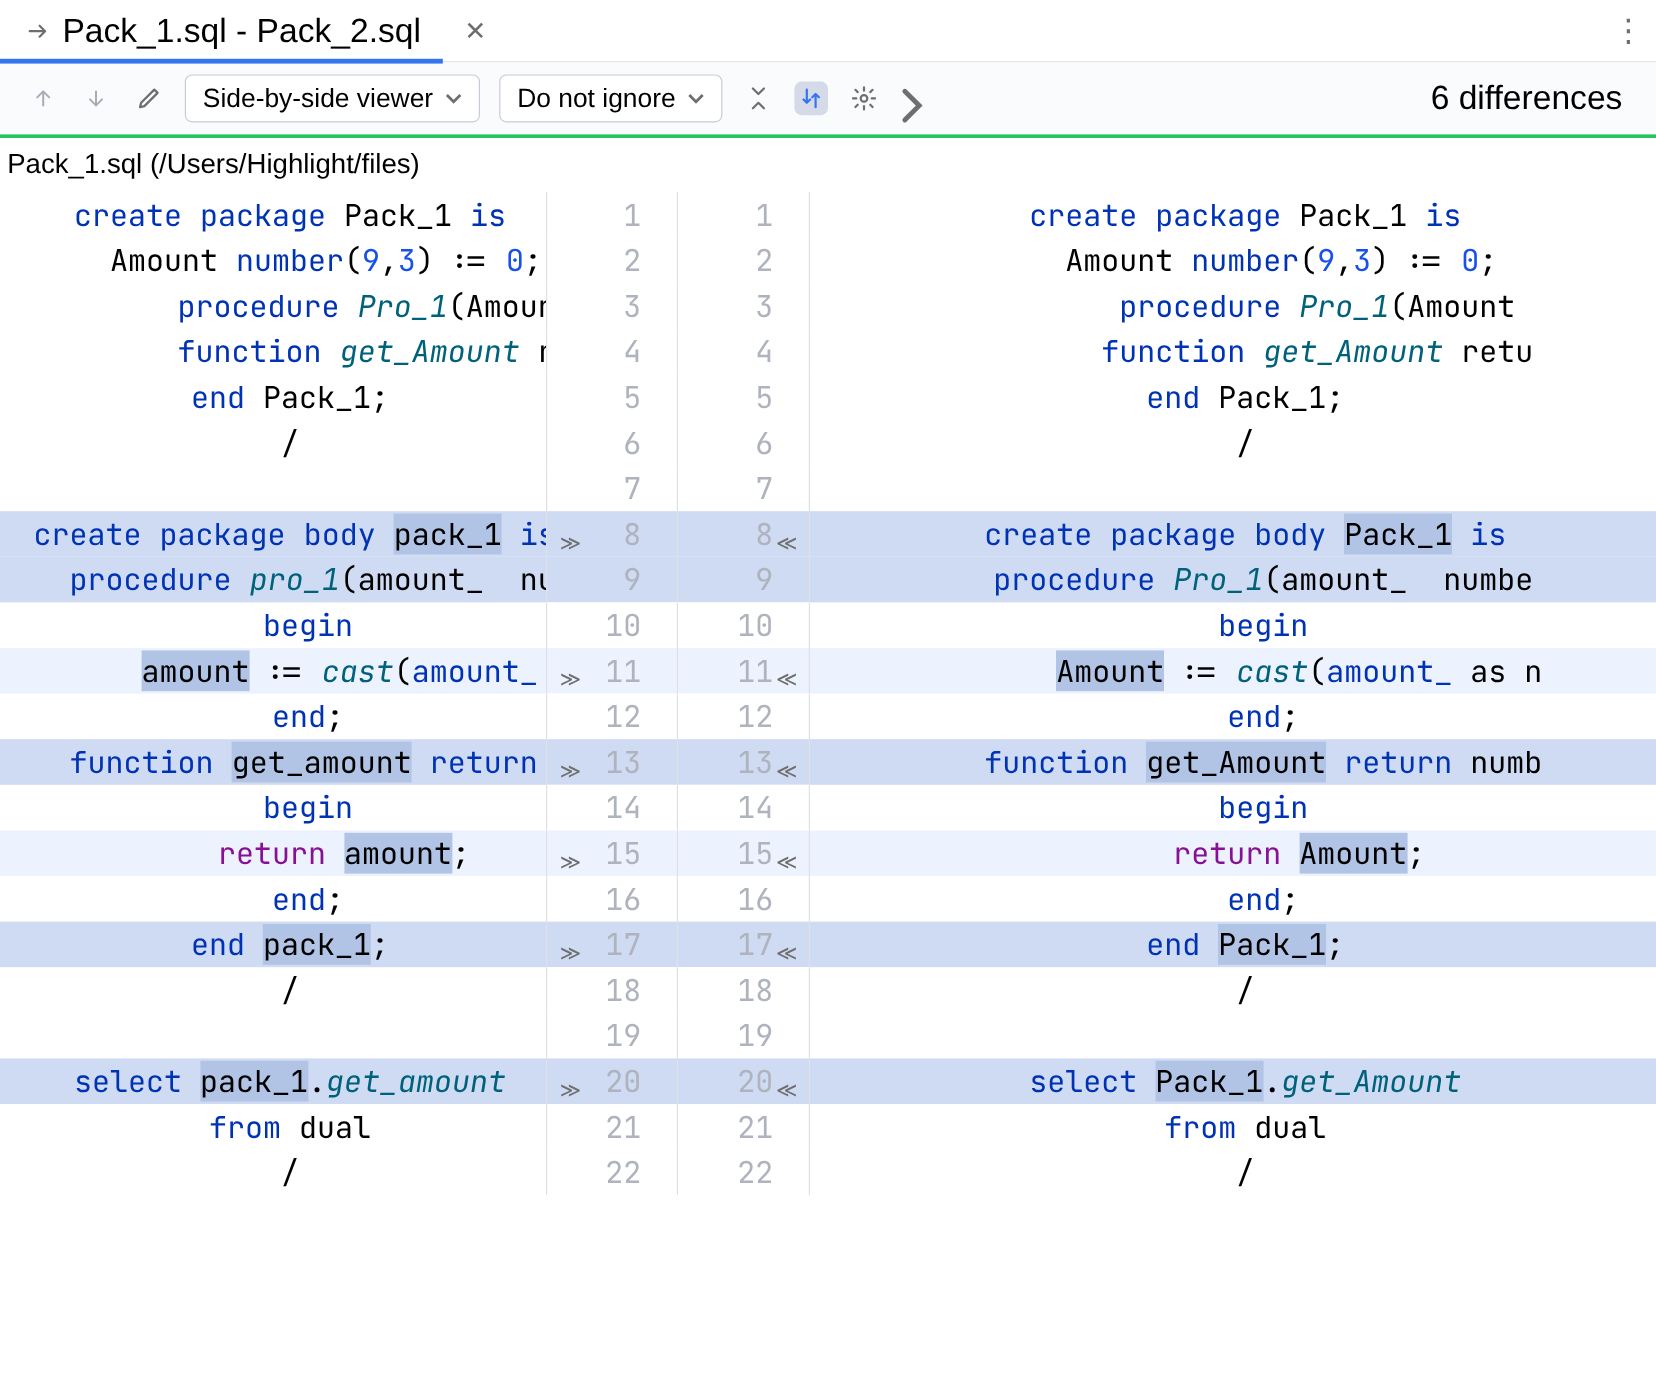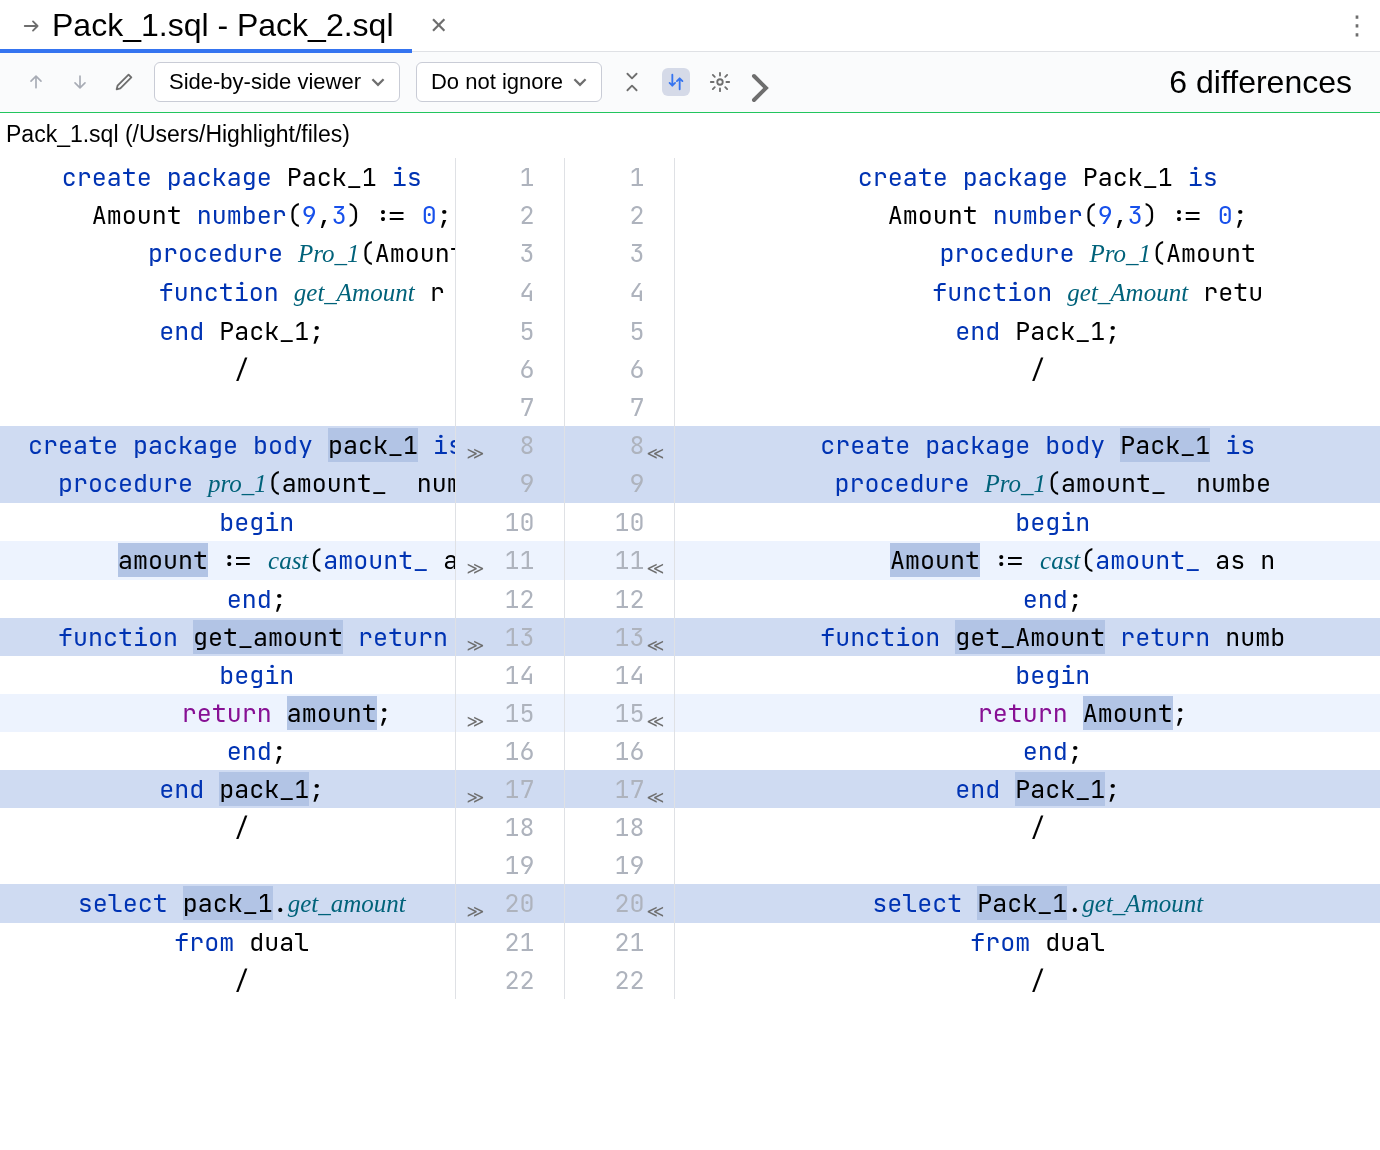--- a/index.html
+++ b/index.html
@@ -3,52 +3,52 @@
 <meta charset="utf-8">
 <style>
 * { margin:0; padding:0; box-sizing:border-box; }
 body { width:1380px; height:1150px; background:#fff; font-family:-apple-system,"Segoe UI",Arial,sans-serif; font-size:24px; overflow:hidden; }
 .mono { font-family:"JetBrains Mono",Menlo,Consolas,monospace; }
 
 .tabs { display:flex; align-items:center; height:52px; border-bottom:1px solid #dfe1e5; }
 .tab { display:flex; align-items:center; gap:8px; padding:0 18px 0 22px; height:52px; position:relative; }
 .tab.active::after { content:""; position:absolute; left:0; right:0; bottom:-1px; height:4px; background:#3574f0; }
 .tab-icon { width:22px; height:22px; }
-.tab-title { font-size:32px; }
+.tab-title { font-size:28px; }
 .tab-close { color:#6e6e6e; font-size:22px; padding:0 18px; }
 .tabs-spacer { flex:1; }
 .tabs-more { width:36px; text-align:center; color:#6e6e6e; font-size:26px; padding-right:20px; }
 
-.toolbar { display:flex; align-items:center; gap:16px; padding:10px 22px; border-bottom:1px solid #22c55e; background:#fafbfc; }
+.toolbar { display:flex; align-items:center; gap:16px; padding:10px 22px; border-bottom:3px solid #22c55e; background:#fafbfc; }
 .tool-icon { width:28px; height:28px; display:flex; align-items:center; justify-content:center; color:#6e6e6e; border-radius:6px; }
 .tool-icon.active { background:#d5dae8; }
 .dropdown { display:flex; align-items:center; gap:10px; padding:6px 14px; border:1px solid #c9ccd6; border-radius:6px; background:#fff; font-size:22px; }
 .dropdown svg { width:14px; height:14px; }
 .tool-spacer { flex:1; }
-.diffcount { font-size:32px; padding-right:6px; }
+.diffcount { font-size:28px; padding-right:6px; }
 .chev { width:20px; height:20px; color:#6e6e6e; }
 
 .file-header { display:flex; font-size:23px; }
 .file-header > div { padding:8px 10px 10px 6px; }
 .file-header > div:first-child { width:50%; }
 
 .diff { display:grid; grid-template-columns: 33% 110px 110px 1fr; font-size:25px; line-height:38px; }
 .code { white-space:pre; padding-left:28px; overflow:hidden;text-align:center; }
 .code.right { padding-left:20px; }
 .gut { text-align:right; padding-right:30px; color:#aeb3bd; background:#fff; border-right:1px solid #dfe1e5; position:relative; }
 .gut.left { border-left:1px solid #dfe1e5; }
 .gut .arr { position:absolute; font-size:17px; color:#6e6e6e; top:8px; }
 .gut .arr.l { left:10px; }
 .gut .arr.r { right:10px; }
 .row-hl { background:#cfdbf2; }
 .row-pl { background:#edf3fe; }
 .word-hl { background:#b2c4e5; }
 
 .kw { color:#0033b3; }
-.fn { color:#00627a; font-style:italic;font-family:Liberation Serif, serif; }
+.fn { color:#00627a; font-style:italic; }
 .num { color:#1750eb; }
 .ret { color:#871094; }
 </style>
 </head>
 <body>
 
 <div class="tabs">
   <div class="tab active">
     <svg class="tab-icon" viewBox="0 0 24 24">
         <path d="M3 12h14m-5-5l5 5-5 5" fill="none" stroke="#6e6e6e" stroke-width="2" stroke-linecap="round" stroke-linejoin="round"></path>

